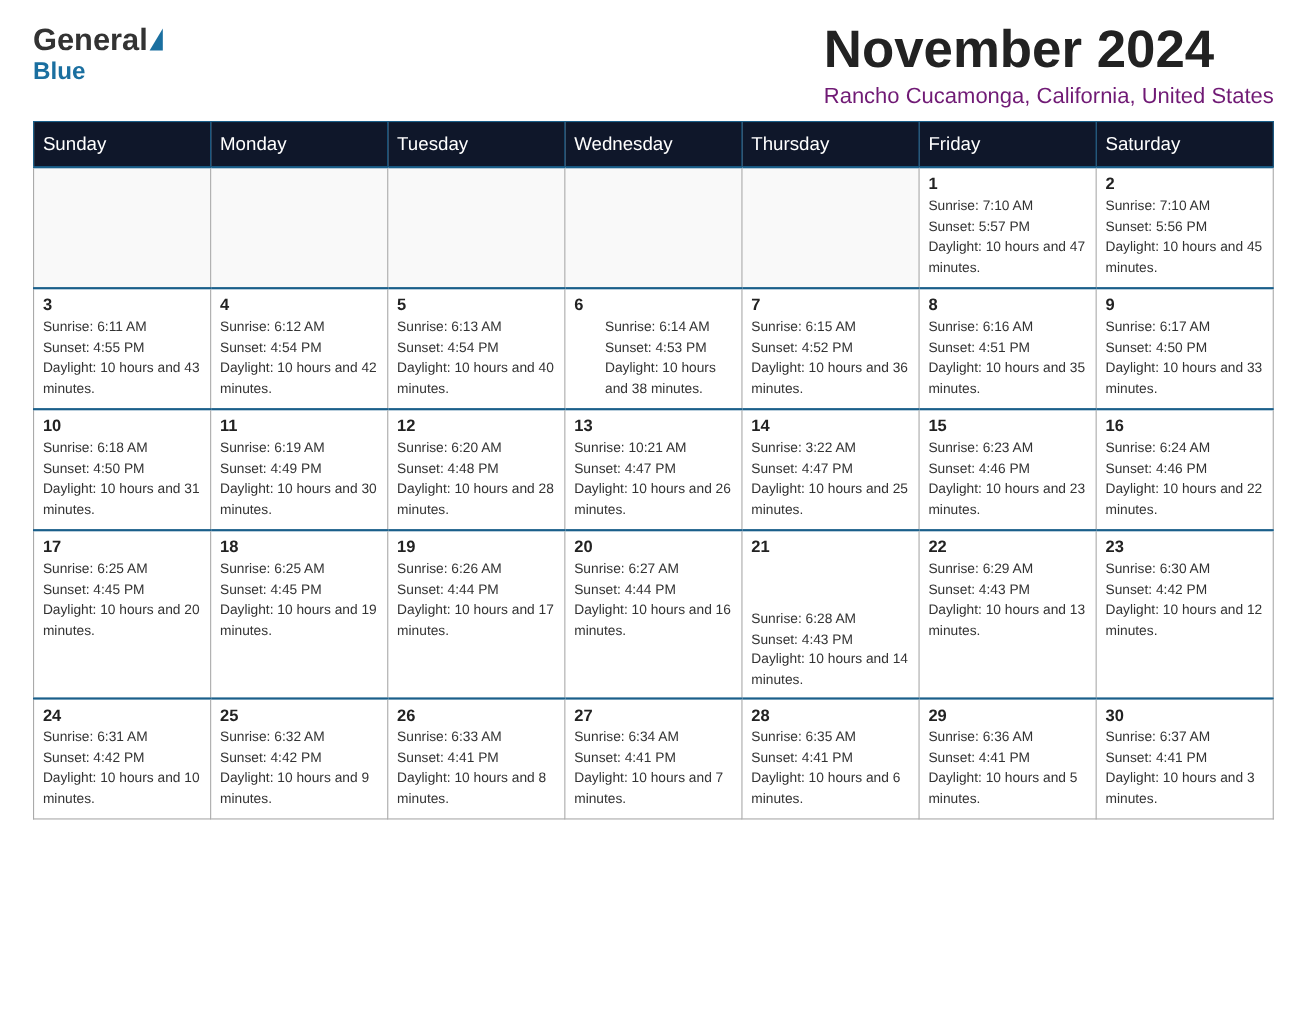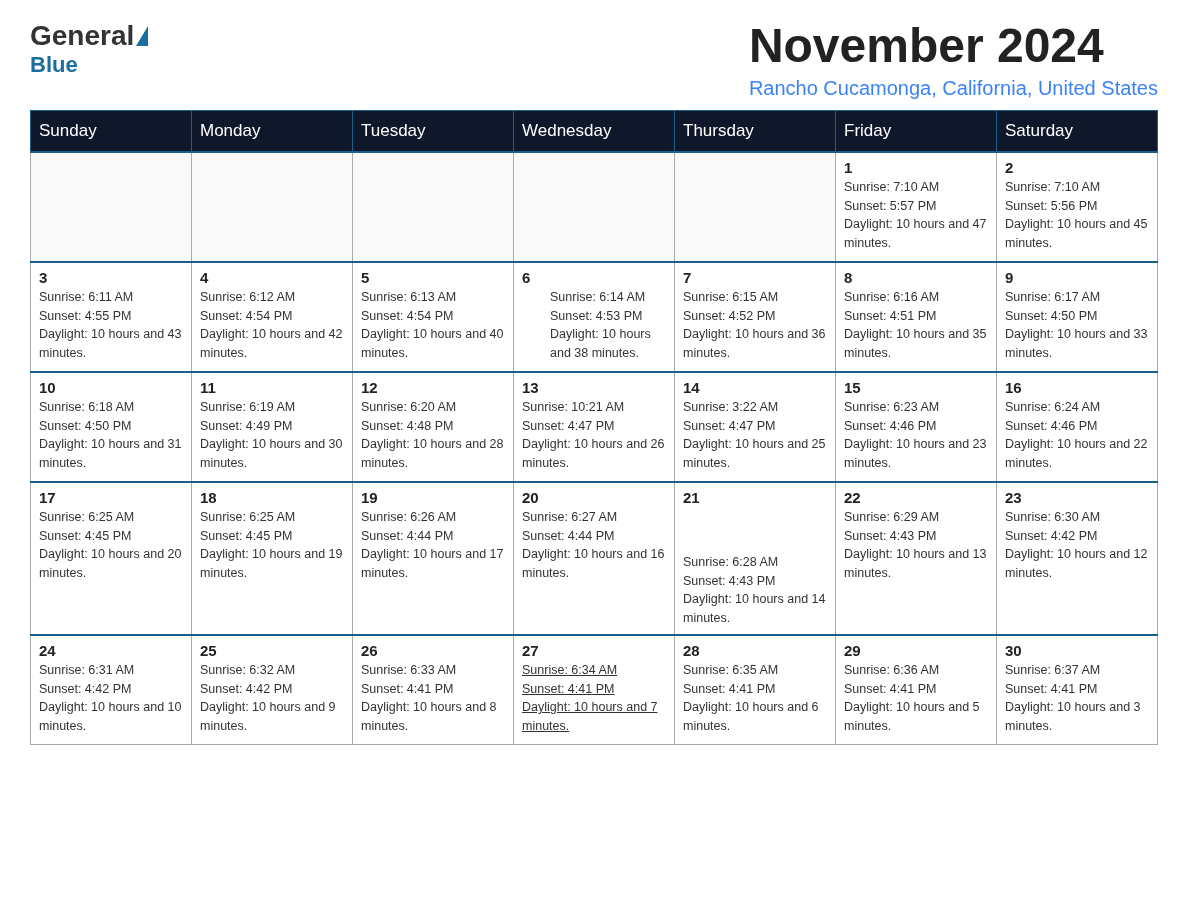--- a/index.html
+++ b/index.html
@@ -47,21 +47,21 @@
       text-align: left;
     }
     .month-title {
       font-size: 48px;
       font-weight: bold;
       color: #222;
       line-height: 1.1;
     }
     .location-title {
       font-size: 20px;
-      color: #3b82f6;
+      color: #701a75;
       margin-top: 4px;
     }
     .calendar {
       width: 100%;
       border-collapse: collapse;
       margin-top: 10px;
     }
     .calendar thead th {
       background: #0f172a;
       color: #fff;
@@ -297,21 +297,21 @@
 Daylight: 10 hours and 9 minutes.</div>
         </td>
         <td>
           <span class="day-number">26</span>
           <div class="day-info" style="white-space: pre-line;">Sunrise: 6:33 AM
 Sunset: 4:41 PM
 Daylight: 10 hours and 8 minutes.</div>
         </td>
         <td>
           <span class="day-number">27</span>
-          <div class="day-info" style="white-space: pre-line; text-decoration: underline;">Sunrise: 6:34 AM
+          <div class="day-info" style="white-space: pre-line;">Sunrise: 6:34 AM
 Sunset: 4:41 PM
 Daylight: 10 hours and 7 minutes.</div>
         </td>
         <td>
           <span class="day-number">28</span>
           <div class="day-info" style="white-space: pre-line;">Sunrise: 6:35 AM
 Sunset: 4:41 PM
 Daylight: 10 hours and 6 minutes.</div>
         </td>
         <td>

